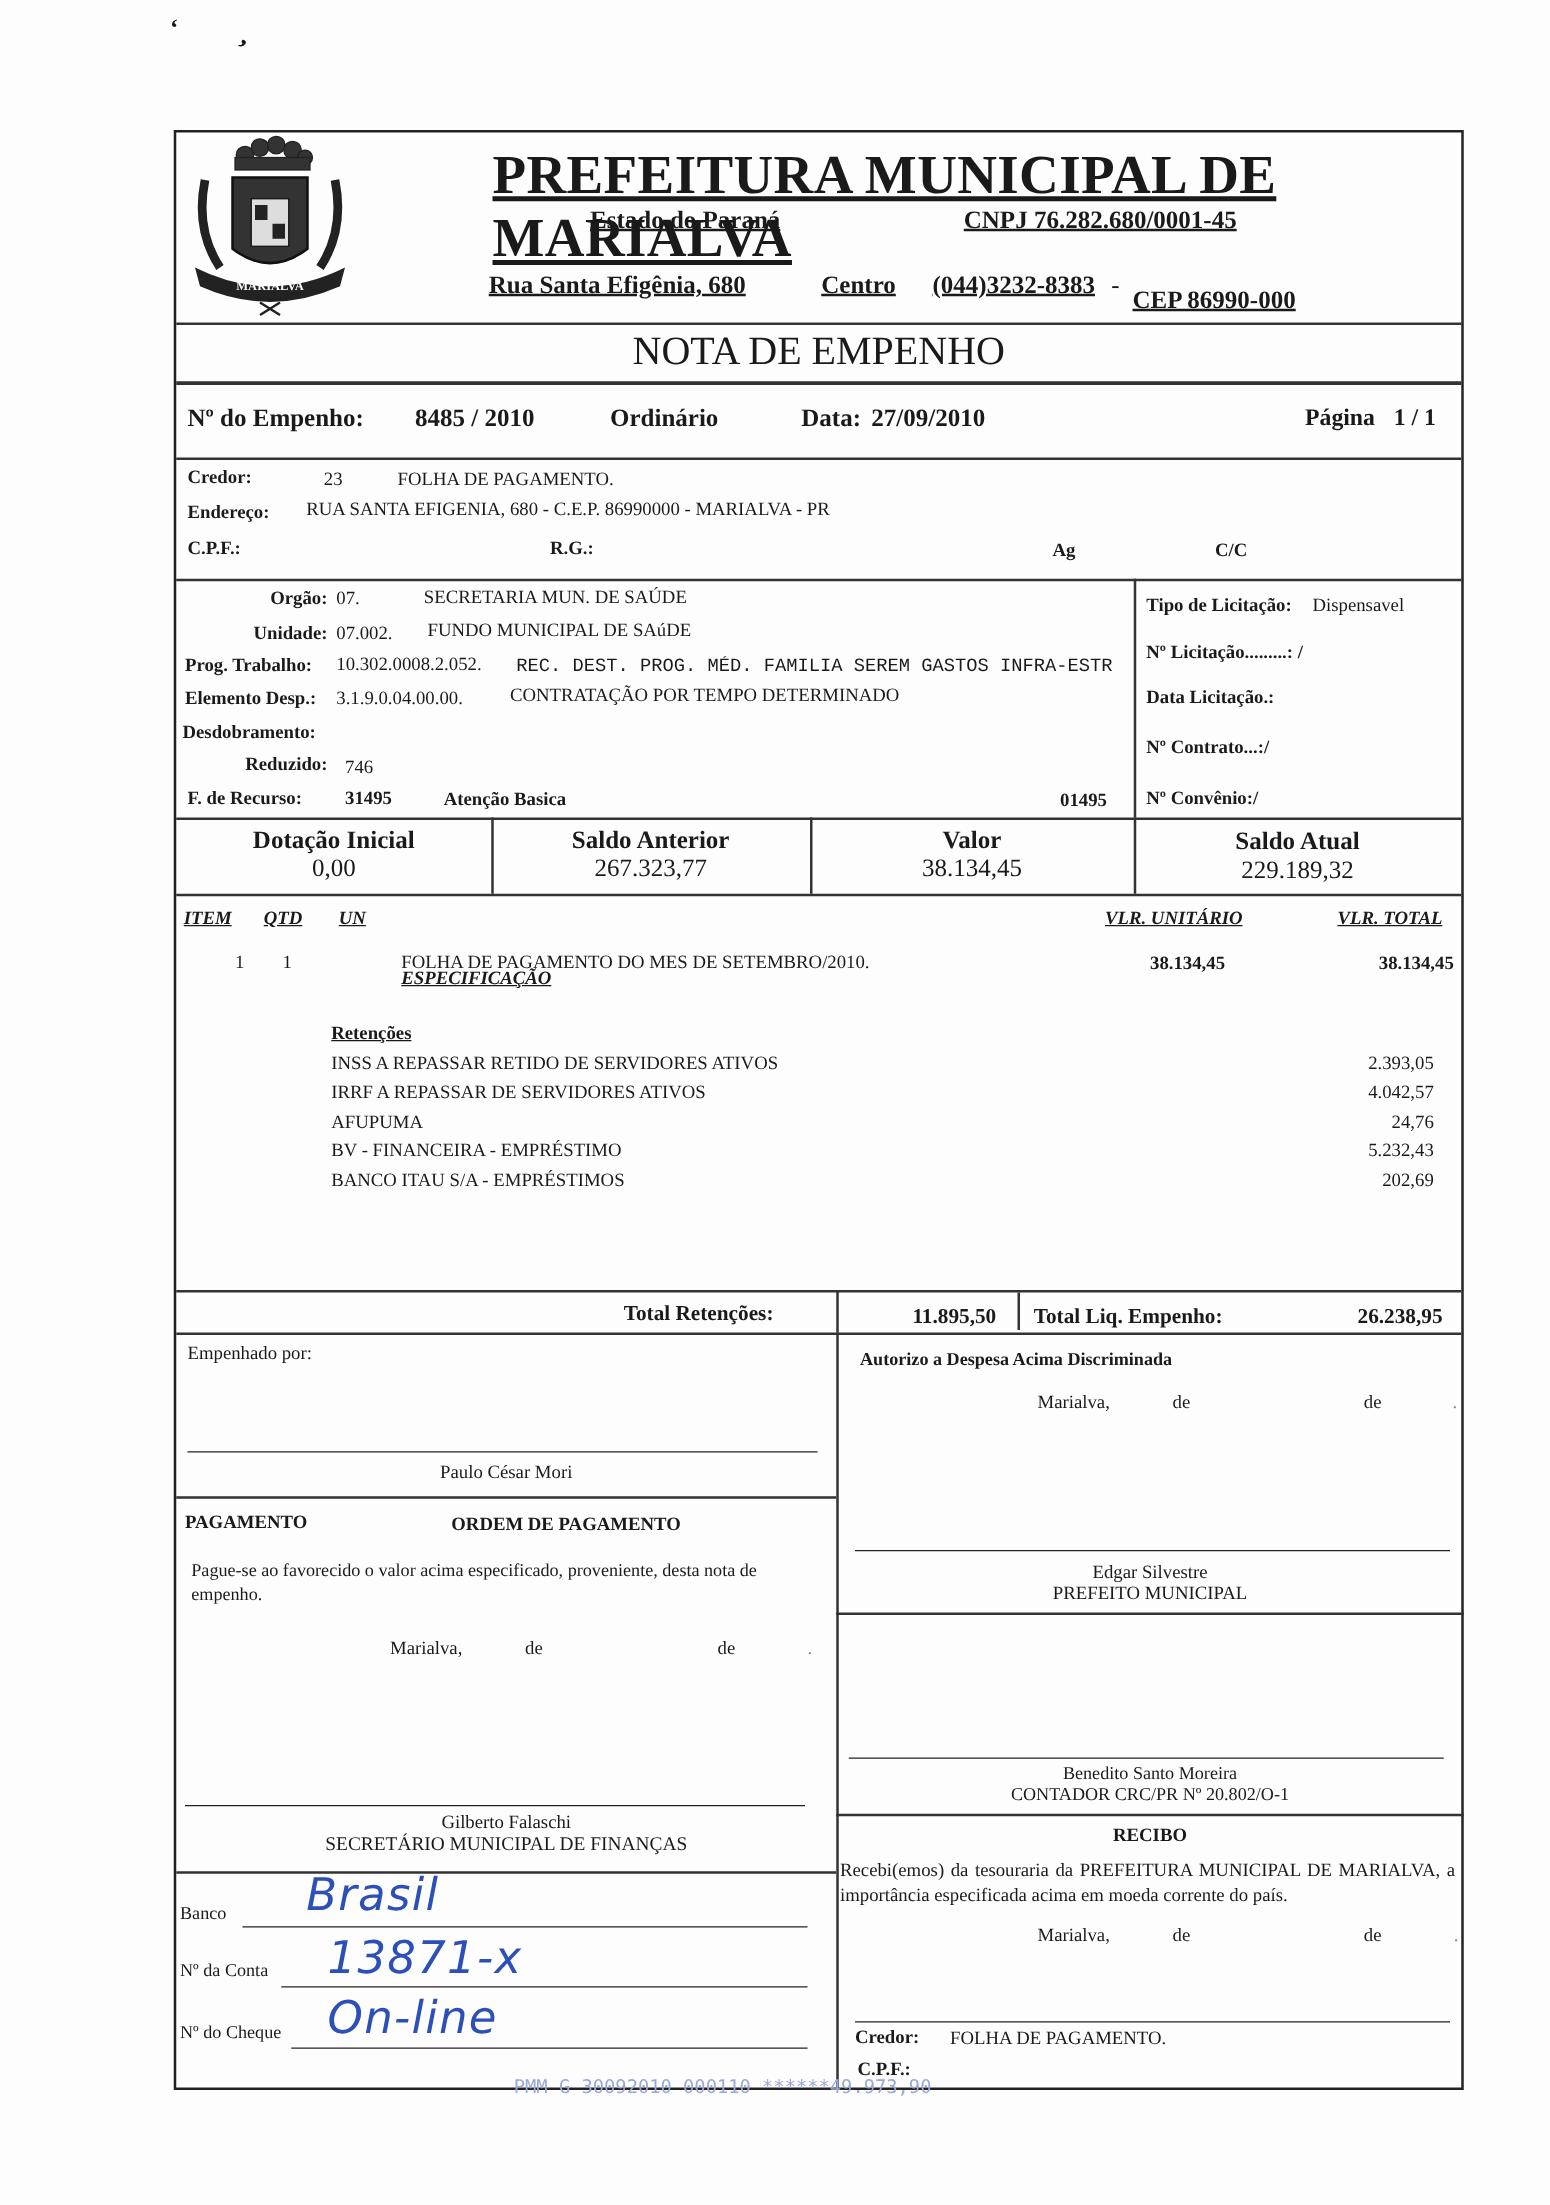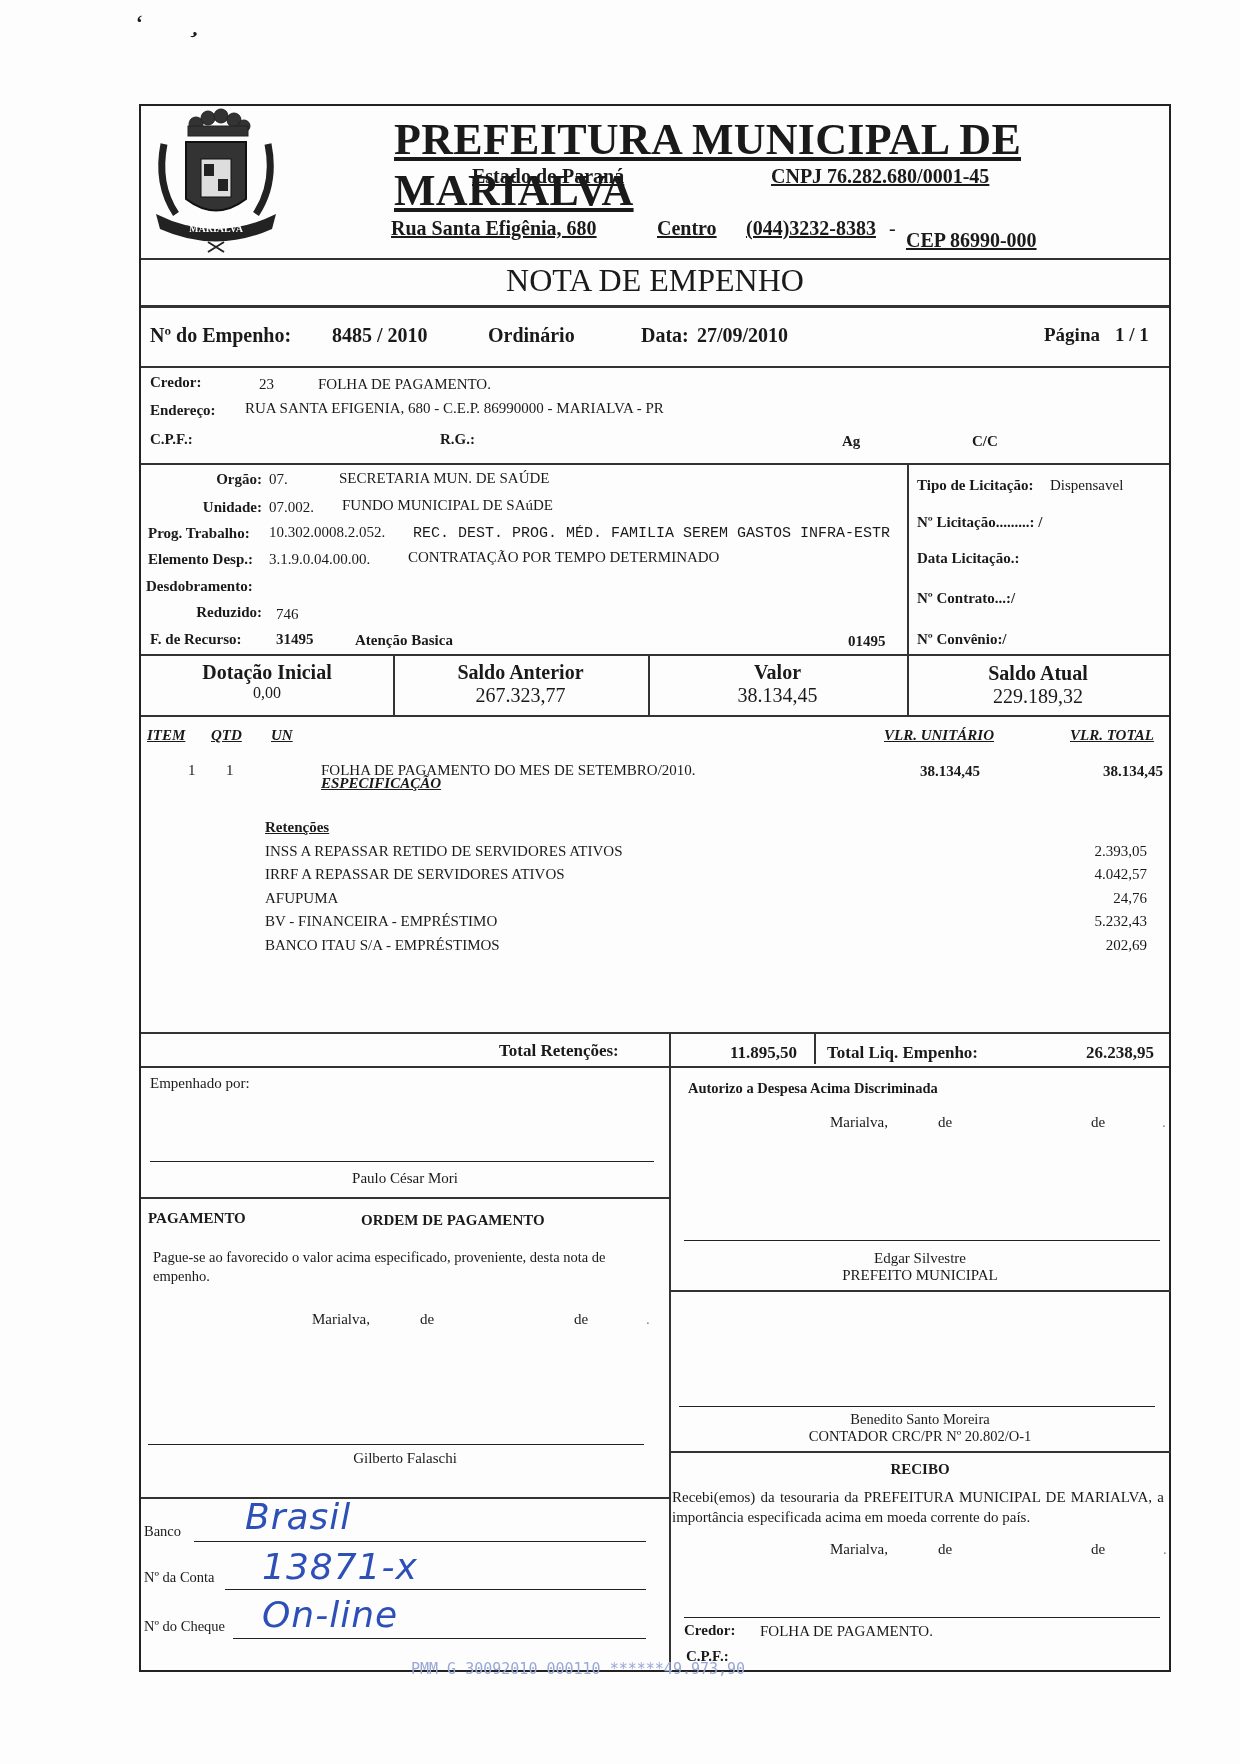--- a/index.html
+++ b/index.html
@@ -110,21 +110,21 @@
 <div class="abs b sm" style="left:917px;top:590px;">Nº Contrato...:/</div>
 <div class="abs b sm" style="left:917px;top:631px;">Nº Convênio:/</div>
 
 <div class="hline" style="left:141px;top:654px;width:1028px;"></div>
 
 <div class="vline" style="left:393px;top:654px;height:61px;"></div>
 <div class="vline" style="left:648px;top:654px;height:61px;"></div>
 <div class="vline" style="left:907px;top:654px;height:61px;"></div>
 <div class="abs center" style="left:141px;top:661px;width:252px;">
   <div class="b" style="font-size:20px;">Dotação Inicial</div>
-  <div style="font-size:16px;">0,00</div>
+  <div style="font-size:20px;">0,00</div>
 </div>
 <div class="abs center" style="left:393px;top:661px;width:255px;">
   <div class="b" style="font-size:20px;">Saldo Anterior</div>
   <div style="font-size:20px;">267.323,77</div>
 </div>
 <div class="abs center" style="left:648px;top:661px;width:259px;">
   <div class="b" style="font-size:20px;">Valor</div>
   <div style="font-size:20px;">38.134,45</div>
 </div>
 <div class="abs center" style="left:907px;top:662px;width:262px;">
@@ -184,20 +184,21 @@
 <div class="abs b sm" style="left:361px;top:1212px;">ORDEM DE PAGAMENTO</div>
 <div class="abs" style="left:153px;top:1248px;width:480px;font-size:14.5px;line-height:19px;">Pague-se ao favorecido o valor acima especificado, proveniente, desta nota de empenho.</div>
 <div class="abs sm" style="left:312px;top:1311px;">Marialva,</div>
 <div class="abs sm" style="left:420px;top:1311px;">de</div>
 <div class="abs sm" style="left:574px;top:1311px;">de</div>
 <div class="abs sm" style="left:646px;top:1311px;color:#888;">.</div>
 
 <div class="sigline" style="left:148px;top:1444px;width:496px;"></div>
 <div class="abs sm center" style="left:141px;top:1449px;width:528px;line-height:18px;">
   <div>Gilberto Falaschi</div>
+  <div style="font-size:15.5px;">SECRETÁRIO MUNICIPAL DE FINANÇAS</div>
 </div>
 <div class="hline" style="left:141px;top:1497px;width:528px;"></div>
 
 <div class="abs" style="left:144px;top:1523px;font-size:14.5px;">Banco</div>
 <div class="sigline" style="left:194px;top:1541px;width:452px;"></div>
 <div class="abs hand" style="left:245px;top:1496px;">Brasil</div>
 
 <div class="abs" style="left:144px;top:1569px;font-size:14.5px;">Nº da Conta</div>
 <div class="sigline" style="left:225px;top:1589px;width:421px;"></div>
 <div class="abs hand" style="left:262px;top:1546px;">13871-x</div>

